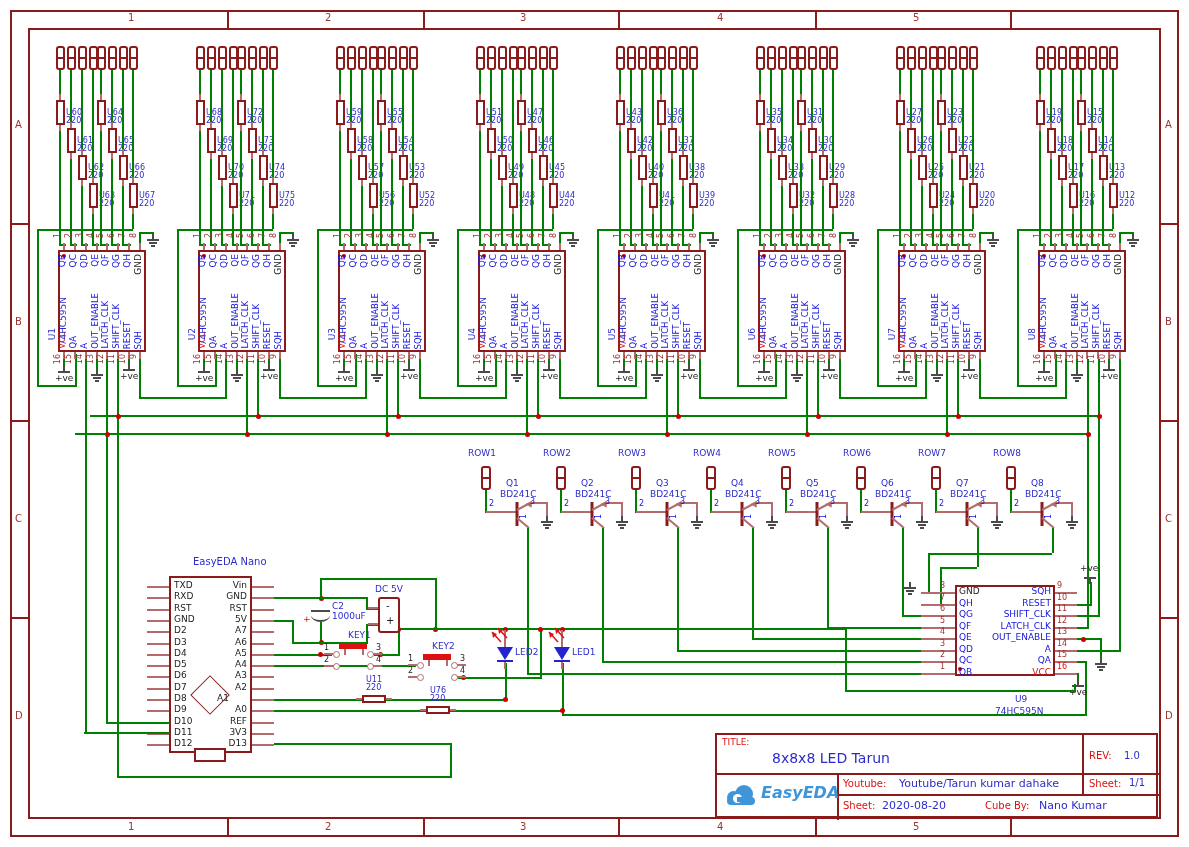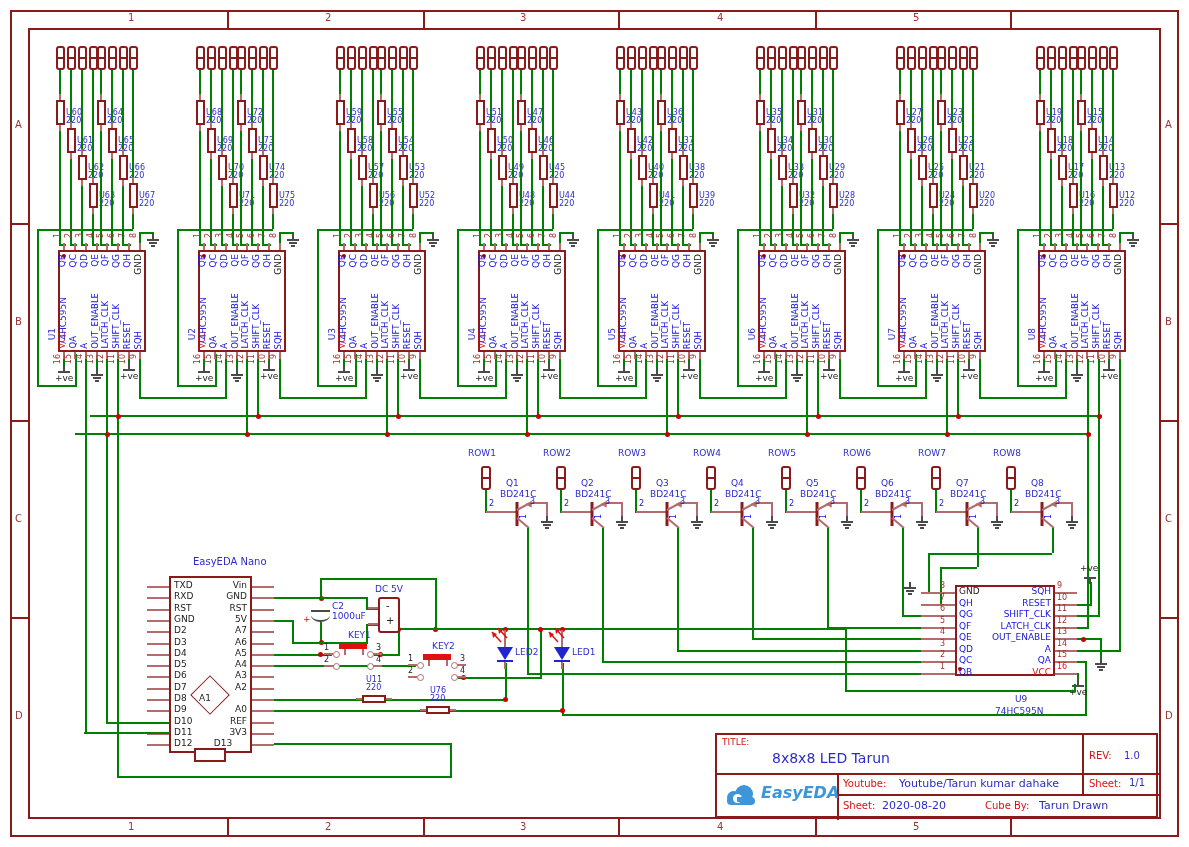--- a/index.html
+++ b/index.html
@@ -38,21 +38,21 @@
     <div class="abs t blue" style="left:55px;top:16px;font-size:14px;">8x8x8 LED Tarun</div>
     <div class="abs t redt" style="left:372px;top:16px;font-size:10px;">REV:</div>
     <div class="abs t blue" style="left:407px;top:16px;font-size:10px;">1.0</div>
     <div class="abs t redt" style="left:126px;top:44px;font-size:10px;">Youtube:</div>
     <div class="abs t blue" style="left:182px;top:43px;font-size:11px;">Youtube/Tarun kumar dahake</div>
     <div class="abs t redt" style="left:372px;top:44px;font-size:10px;">Sheet:</div>
     <div class="abs t blue" style="left:412px;top:43px;font-size:10px;">1/1</div>
     <div class="abs t redt" style="left:126px;top:66px;font-size:10px;">Sheet:</div>
     <div class="abs t blue" style="left:165px;top:65px;font-size:11px;">2020-08-20</div>
     <div class="abs t redt" style="left:268px;top:66px;font-size:10px;">Cube By:</div>
-    <div class="abs t blue" style="left:322px;top:65px;font-size:11px;">Tarun Drawn</div>
+    <div class="abs t blue" style="left:322px;top:65px;font-size:11px;">Nano Kumar</div>
 
     <div class="abs" style="left:8px;top:48px;width:34px;height:24px;">
       <div class="abs" style="left:2px;top:8px;width:13px;height:13px;border-radius:50%;background:#3E96D9;"></div>
       <div class="abs" style="left:10px;top:2px;width:18px;height:18px;border-radius:50%;background:#3E96D9;"></div>
       <div class="abs" style="left:2px;top:14px;width:28px;height:8px;border-radius:4px;background:#3E96D9;"></div>
       <div class="abs" style="left:8px;top:11px;width:9px;height:9px;border-radius:50%;background:#fff;"></div>
       <div class="abs" style="left:12px;top:14px;width:9px;height:5px;background:#3E96D9;"></div>
     </div>
     <div class="abs t logo-blue" style="left:44px;top:50px;font-size:16px;font-weight:bold;font-style:italic;">EasyEDA</div>
   </div>
@@ -1647,29 +1647,29 @@
     <div class="abs t blackt" style="left: 199px; top: 637.5px; font-size: 9px; width: 48px; text-align: right;">A6</div>
     <div class="abs pinl" style="left: 252px; top: 653.8px; width: 22px; height: 2px;"></div>
     <div class="abs t blackt" style="left: 199px; top: 648.8px; font-size: 9px; width: 48px; text-align: right;">A5</div>
     <div class="abs pinl" style="left: 252px; top: 665.1px; width: 22px; height: 2px;"></div>
     <div class="abs t blackt" style="left: 199px; top: 660.1px; font-size: 9px; width: 48px; text-align: right;">A4</div>
     <div class="abs pinl" style="left: 252px; top: 676.4px; width: 22px; height: 2px;"></div>
     <div class="abs t blackt" style="left: 199px; top: 671.4px; font-size: 9px; width: 48px; text-align: right;">A3</div>
     <div class="abs pinl" style="left: 252px; top: 687.7px; width: 22px; height: 2px;"></div>
     <div class="abs t blackt" style="left: 199px; top: 682.7px; font-size: 9px; width: 48px; text-align: right;">A2</div>
     <div class="abs pinl" style="left: 252px; top: 699px; width: 22px; height: 2px;"></div>
-    <div class="abs t blackt" style="left: 199px; top: 694px; font-size: 9px; width: 48px; text-align: left;">A1</div>
+    <div class="abs t blackt" style="left: 199px; top: 694px; font-size: 9px; width: 48px; text-align: center;">A1</div>
     <div class="abs pinl" style="left: 252px; top: 710.3px; width: 22px; height: 2px;"></div>
     <div class="abs t blackt" style="left: 199px; top: 705.3px; font-size: 9px; width: 48px; text-align: right;">A0</div>
     <div class="abs pinl" style="left: 252px; top: 721.6px; width: 22px; height: 2px;"></div>
     <div class="abs t blackt" style="left: 199px; top: 716.6px; font-size: 9px; width: 48px; text-align: right;">REF</div>
     <div class="abs pinl" style="left: 252px; top: 732.9px; width: 22px; height: 2px;"></div>
     <div class="abs t blackt" style="left: 199px; top: 727.9px; font-size: 9px; width: 48px; text-align: right;">3V3</div>
     <div class="abs pinl" style="left: 252px; top: 744.2px; width: 22px; height: 2px;"></div>
-    <div class="abs t blackt" style="left: 199px; top: 739.2px; font-size: 9px; width: 48px; text-align: center;">D13</div>
+    <div class="abs t blackt" style="left: 199px; top: 739.2px; font-size: 9px; width: 48px; text-align: right;">D13</div>
     <div class="abs " style="left: 196px; top: 681px; width: 28px; height: 28px; border: 1.5px solid rgb(139, 26, 26); transform: rotate(45deg);"></div>
     <div class="abs outl" style="left: 194px; top: 748px; width: 32px; height: 14px;"></div>
     <div class="abs wire" style="left: 106px; top: 722px; width: 64px; height: 2px;"></div>
     <div class="abs wire" style="left: 84px; top: 732px; width: 86px; height: 2px;"></div>
     <div class="abs wire" style="left: 274px; top: 743px; width: 178px; height: 2px;"></div>
     <div class="abs wire" style="left: 450px; top: 743px; width: 2px; height: 35px;"></div>
     <div class="abs wire" style="left: 117px; top: 776px; width: 335px; height: 2px;"></div>
     <div class="abs wire" style="left: 274px; top: 597px; width: 48px; height: 2px;"></div>
     <div class="abs dot" style="left: 319px; top: 596px; width: 5px; height: 5px;"></div>
     <div class="abs wire" style="left: 320px; top: 578px; width: 2px; height: 20px;"></div>

